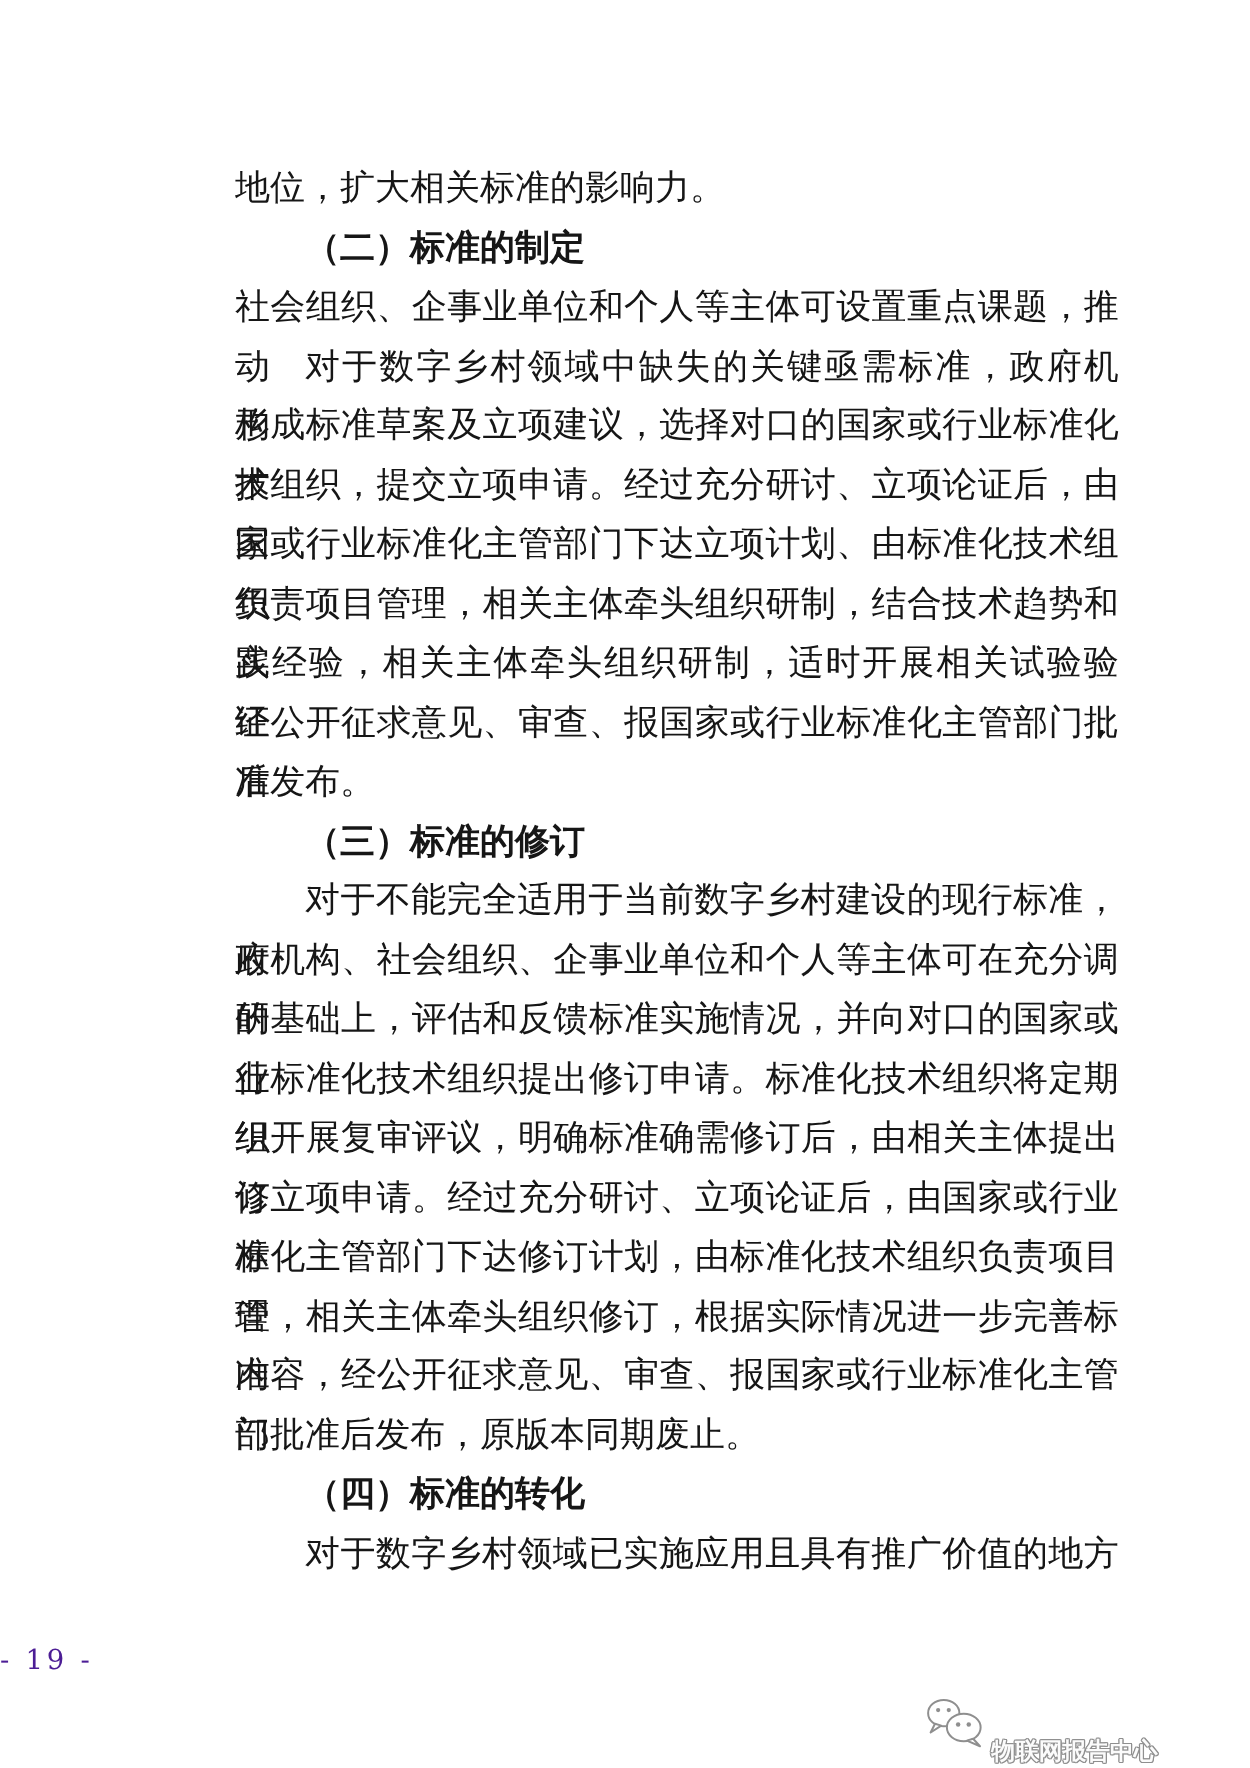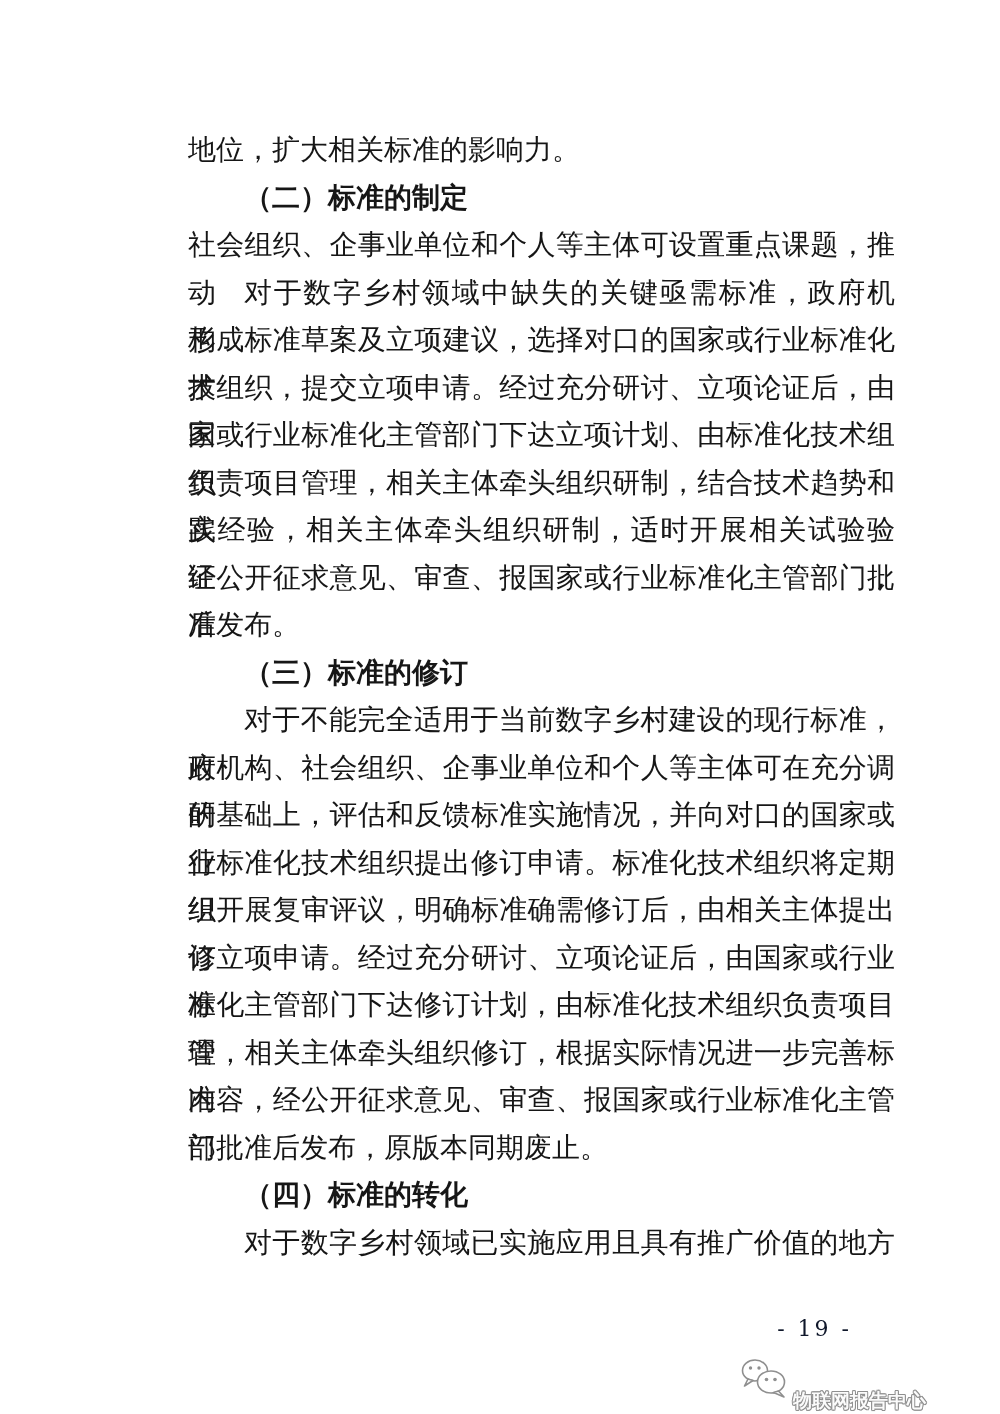--- a/index.html
+++ b/index.html
@@ -32,24 +32,24 @@
   }
   .line.fill   { text-align-last: justify; }
   .line.nofill { text-align-last: left; }
   .line.indent { text-indent: 56px; }
   .line.heading { font-weight: 700; }
   .page-number {
     position: absolute;
     left: 0;
     top: 1316px;
     width: 852px;
-    text-align: right;
+    text-align: left;
     font-size: 22px;
     letter-spacing: 3px;
-    color: #0f172a;
+    color: #4c1d95;
     font-family: "DejaVu Serif", serif;
   }
   .watermark {
     position: absolute;
     left: 740px;
     top: 1344px;
     display: flex;
     align-items: center;
     gap: 5px;
   }

